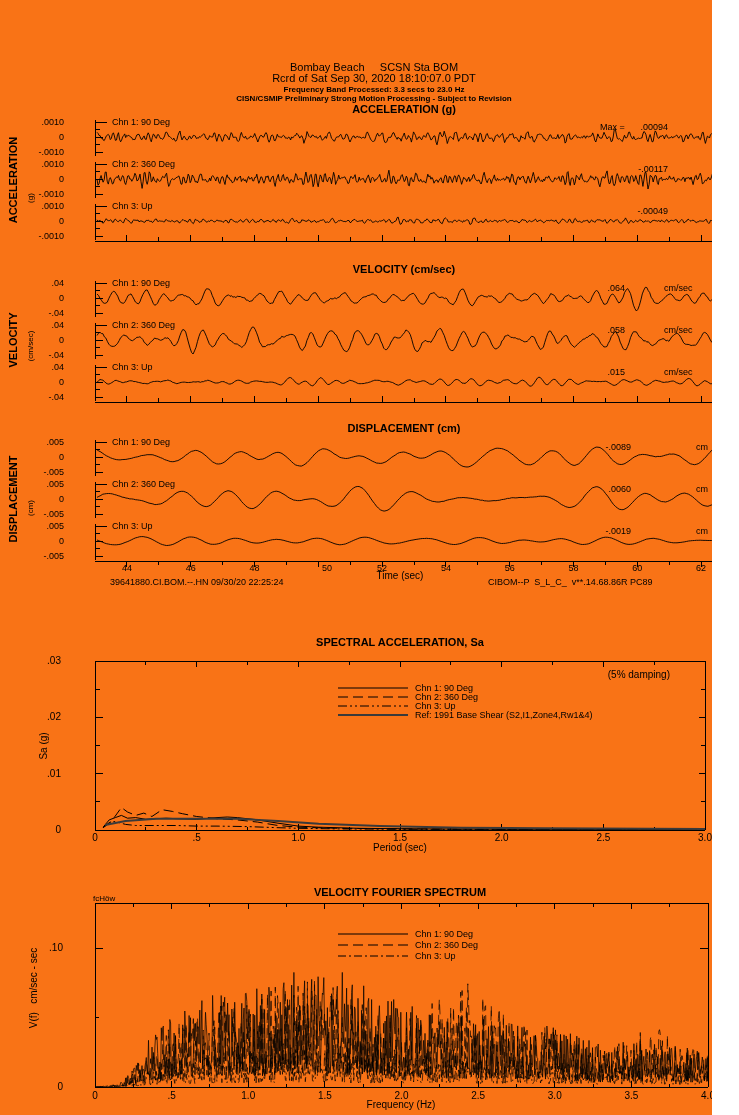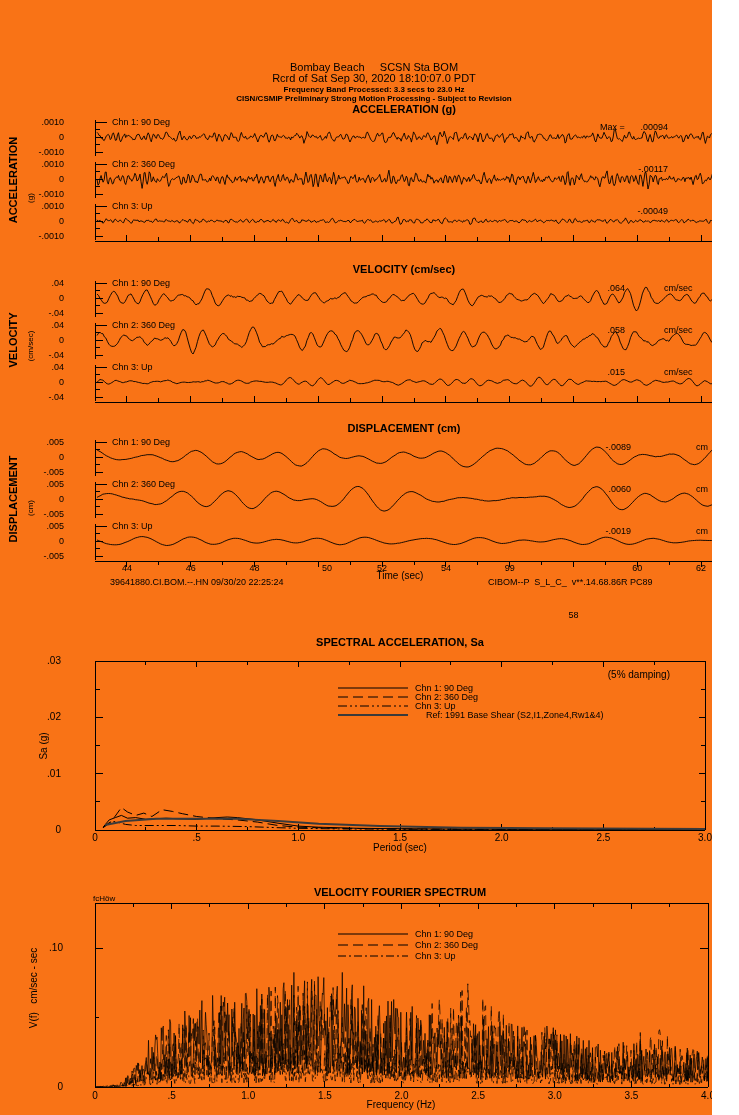--- a/index.html
+++ b/index.html
@@ -383,39 +383,39 @@
     <div class="lbl" style="top: 556px; right: 648px; transform: translateY(-50%);">-.005</div>
     <div class="lbl" style="top: 526px; left: 112px; transform: translateY(-50%);">Chn 3: Up</div>
     <div class="lbl" style="top: 531px; right: 81px; transform: translateY(-50%);">-.0019</div>
     <div class="lbl" style="top: 531px; left: 696px; transform: translateY(-50%);">cm</div>
     <div class="lbl" style="top: 564px; left: 126.9px; transform: translateX(-50%);">44</div>
     <div class="lbl" style="top: 564px; left: 190.7px; transform: translateX(-50%);">46</div>
     <div class="lbl" style="top: 564px; left: 254.5px; transform: translateX(-50%);">48</div>
     <div class="lbl" style="top: 564px; left: 315px; transform: translateX(-50%); margin-left: 12px;">50</div>
     <div class="lbl" style="top: 564px; left: 382.1px; transform: translateX(-50%);">52</div>
     <div class="lbl" style="top: 564px; left: 445.9px; transform: translateX(-50%);">54</div>
-    <div class="lbl" style="top: 564px; left: 509.7px; transform: translateX(-50%);">99</div>
-    <div class="lbl" style="top: 564px; left: 573.5px; transform: translateX(-50%); margin-top: 47px;">58</div>
+    <div class="lbl" style="top: 564px; left: 509.7px; transform: translateX(-50%);">56</div>
+    <div class="lbl" style="top: 564px; left: 573.5px; transform: translateX(-50%);">58</div>
     <div class="lbl" style="top: 564px; left: 637.3px; transform: translateX(-50%);">60</div>
     <div class="lbl" style="top: 564px; left: 701.1px; transform: translateX(-50%);">62</div>
     <div class="lbl s10" style="top: 661px; right: 651px; transform: translateY(-50%); margin-left: 48px;">.03</div>
     <div class="lbl s10" style="top: 717.333px; right: 651px; transform: translateY(-50%);">.02</div>
     <div class="lbl s10" style="top: 773.667px; right: 651px; transform: translateY(-50%);">.01</div>
     <div class="lbl s10" style="top: 830px; right: 651px; transform: translateY(-50%);">0</div>
     <div class="lbl s10" style="top: 833px; left: 95px; transform: translateX(-50%);">0</div>
     <div class="lbl s10" style="top: 833px; left: 196.667px; transform: translateX(-50%);">.5</div>
     <div class="lbl s10" style="top: 833px; left: 298.333px; transform: translateX(-50%);">1.0</div>
     <div class="lbl s10" style="top: 833px; left: 400px; transform: translateX(-50%);">1.5</div>
     <div class="lbl s10" style="top: 833px; left: 501.667px; transform: translateX(-50%);">2.0</div>
     <div class="lbl s10" style="top: 833px; left: 603.333px; transform: translateX(-50%);">2.5</div>
     <div class="lbl s10" style="top: 833px; left: 705px; transform: translateX(-50%);">3.0</div>
     <div class="lbl" style="top: 688px; left: 415px; transform: translateY(-50%);">Chn 1: 90 Deg</div>
     <div class="lbl" style="top: 697px; left: 415px; transform: translateY(-50%);">Chn 2: 360 Deg</div>
     <div class="lbl" style="top: 706px; left: 415px; transform: translateY(-50%);">Chn 3: Up</div>
-    <div class="lbl" style="top: 715px; left: 426px; transform: translateY(-50%);">Ref: 1991 Base Shear (S2,I1,Zone4,Rw1&amp;4)</div>
+    <div class="lbl" style="top: 715px; left: 415px; transform: translateY(-50%);">Ref: 1991 Base Shear (S2,I1,Zone4,Rw1&amp;4)</div>
     <div class="lbl s10" style="top: 948px; right: 649px; transform: translateY(-50%);">.10</div>
     <div class="lbl s10" style="top: 1087px; right: 649px; transform: translateY(-50%);">0</div>
     <div class="lbl s10" style="top: 1091px; left: 95px; transform: translateX(-50%);">0</div>
     <div class="lbl s10" style="top: 1091px; left: 171.625px; transform: translateX(-50%);">.5</div>
     <div class="lbl s10" style="top: 1091px; left: 248.25px; transform: translateX(-50%);">1.0</div>
     <div class="lbl s10" style="top: 1091px; left: 324.875px; transform: translateX(-50%);">1.5</div>
     <div class="lbl s10" style="top: 1091px; left: 401.5px; transform: translateX(-50%);">2.0</div>
     <div class="lbl s10" style="top: 1091px; left: 478.125px; transform: translateX(-50%);">2.5</div>
     <div class="lbl s10" style="top: 1091px; left: 554.75px; transform: translateX(-50%);">3.0</div>
     <div class="lbl s10" style="top: 1091px; left: 631.375px; transform: translateX(-50%);">3.5</div>

